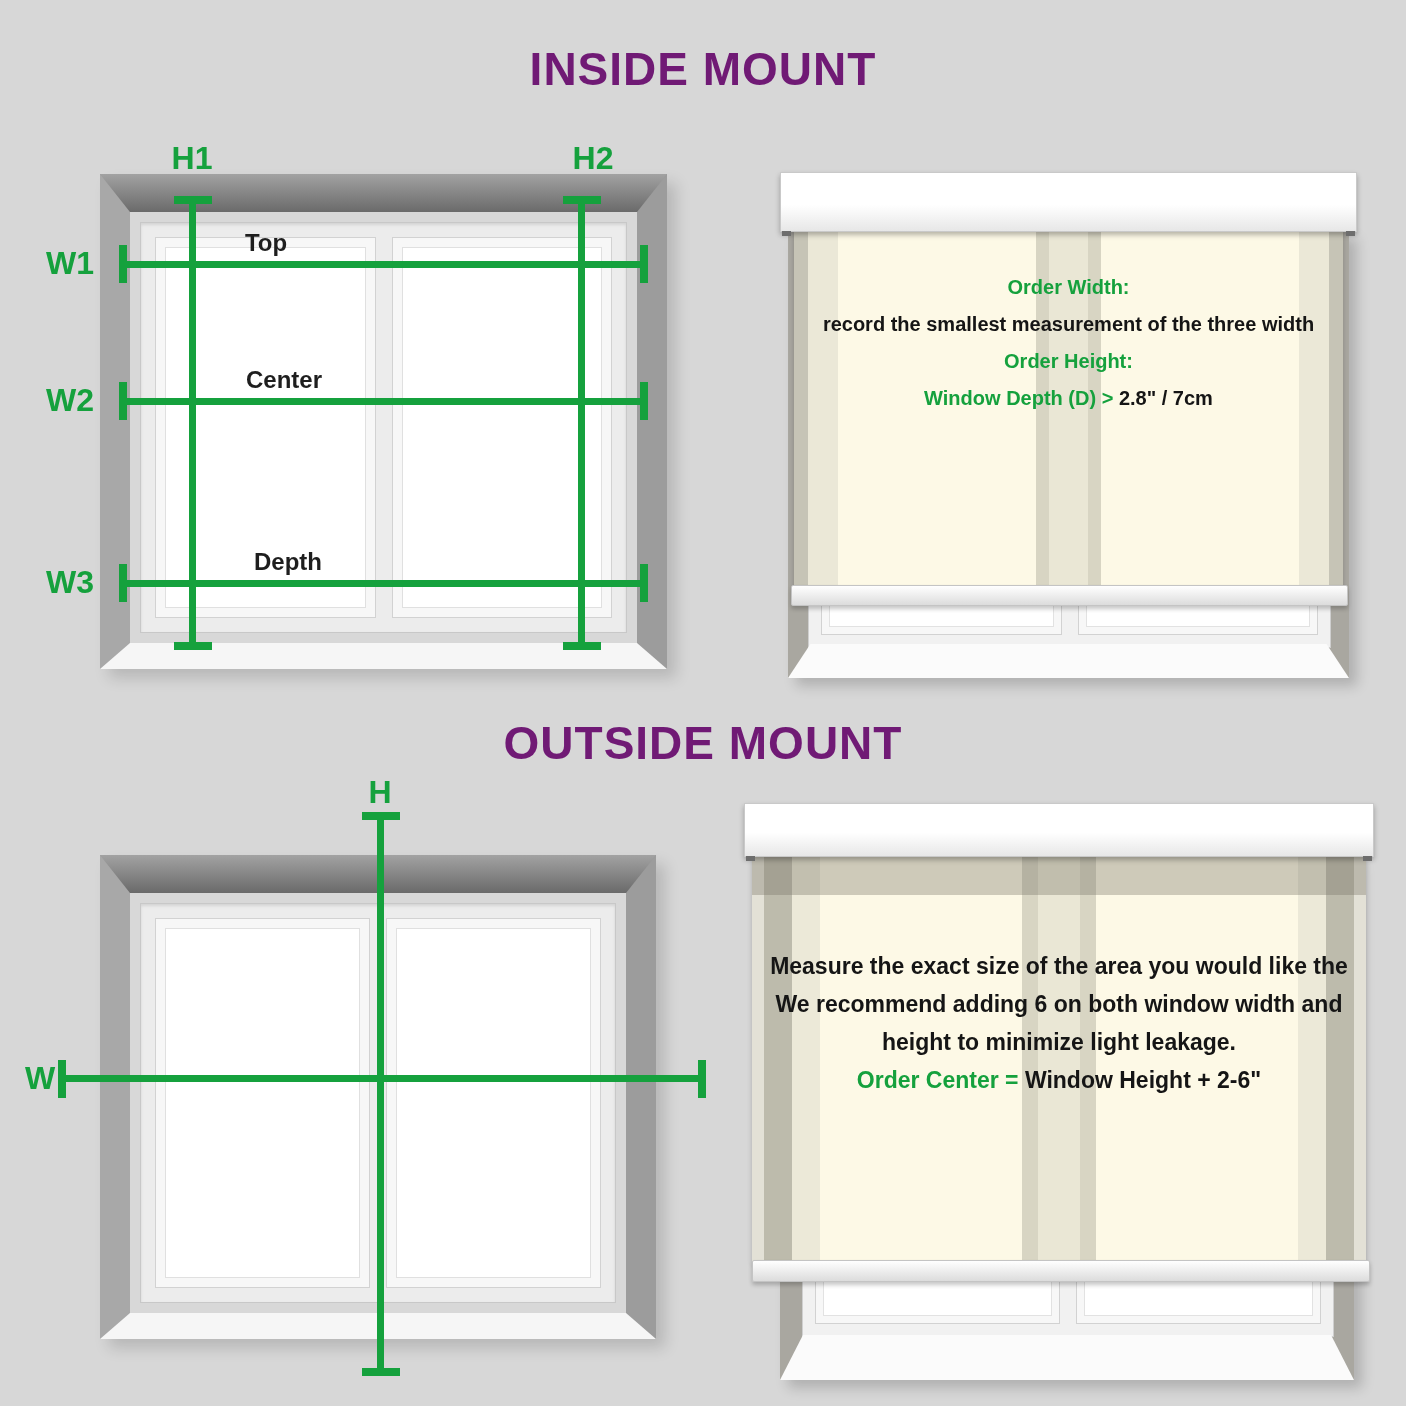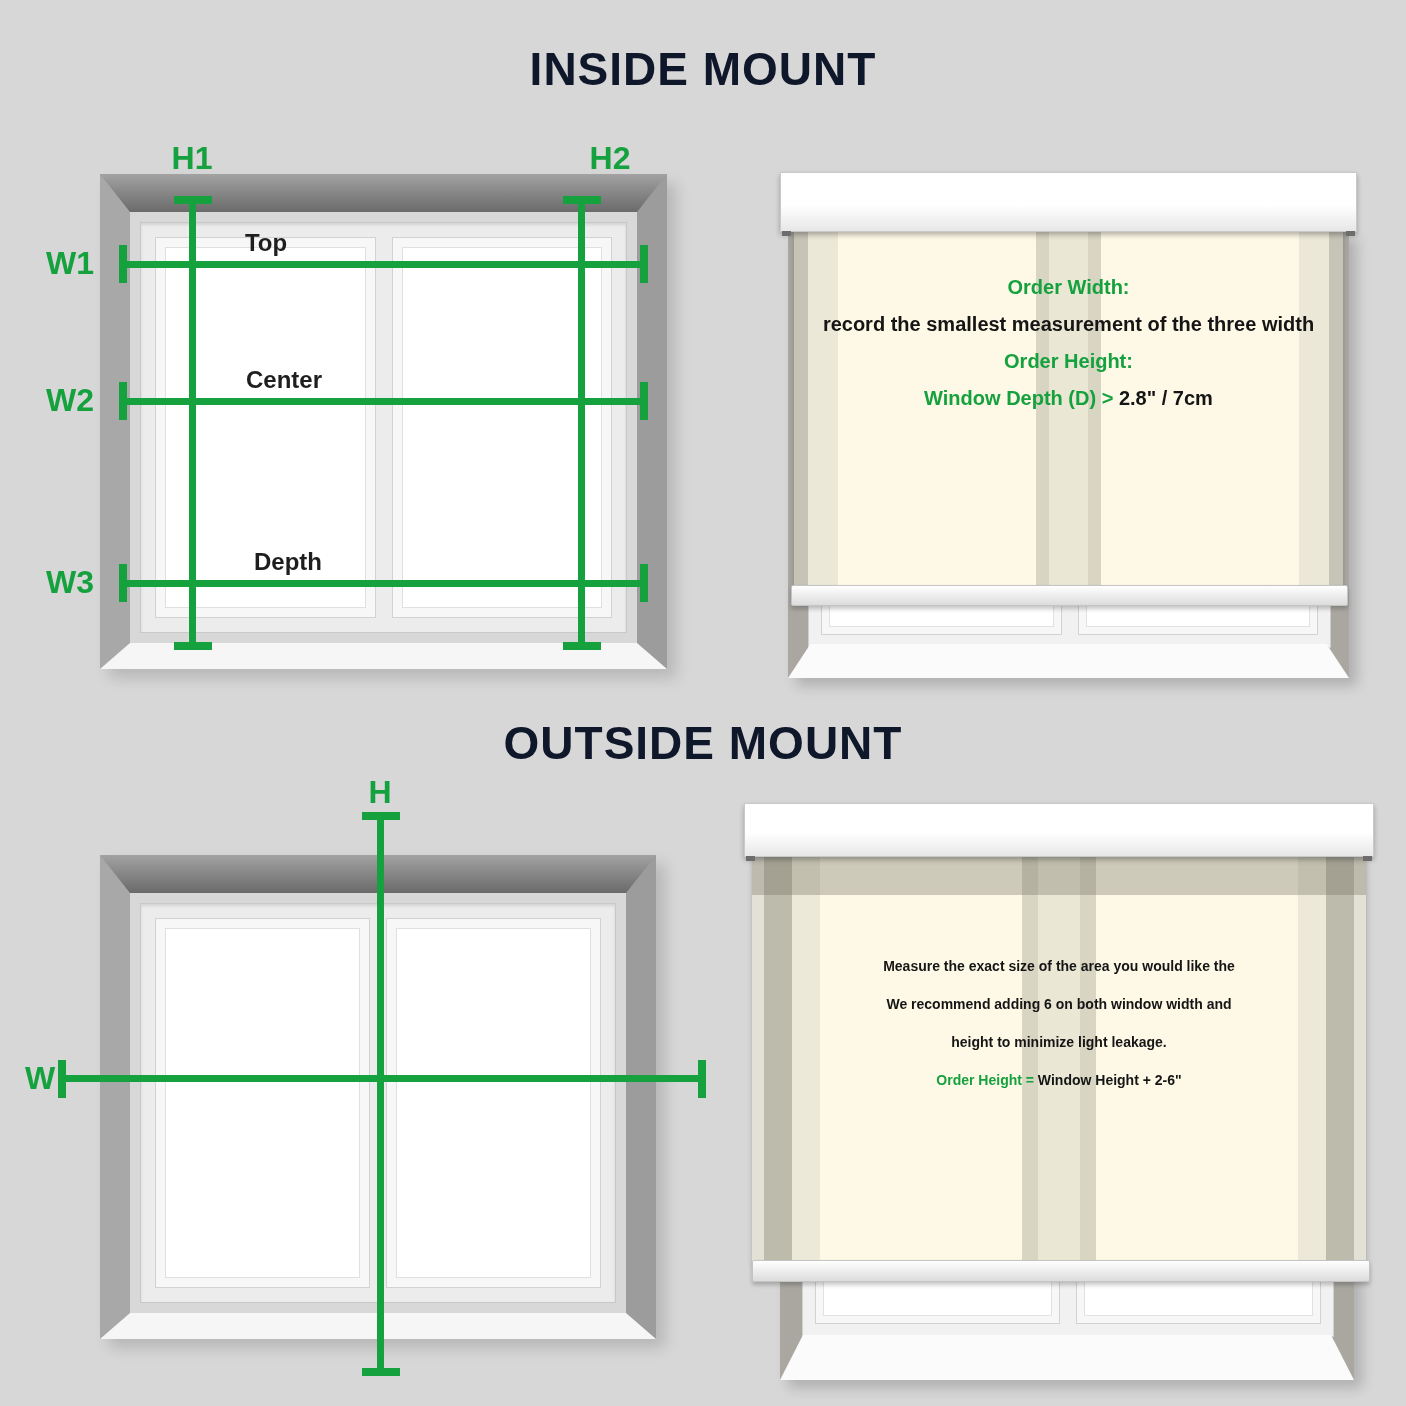--- a/index.html
+++ b/index.html
@@ -3,21 +3,21 @@
 <meta charset="utf-8">
 <style>
   html,body{margin:0;padding:0;}
   .canvas{
     position:relative;width:1406px;height:1406px;background:#d7d7d7;
     font-family:"Liberation Sans", sans-serif;overflow:hidden;
   }
   
   .sec-title{
     position:absolute;left:0;width:100%;text-align:center;
-    font-size:46px;font-weight:bold;color:#0f172a;letter-spacing:1px;
+    font-size:46px;font-weight:bold;color:#701a75;letter-spacing:1px;
   }
   
   .win{
     position:absolute;box-sizing:border-box;background:#d8d8d8;
     border-top:38px solid #888888;border-left:30px solid #a8a8a8;
     border-right:30px solid #9c9c9c;border-bottom:26px solid #f6f6f6;
     box-shadow:9px 9px 14px rgba(0,0,0,0.15);
   }
   .win::before{ 
     content:"";position:absolute;left:-30px;right:-30px;top:-38px;height:38px;
@@ -80,21 +80,21 @@
     border:1px solid #c9c9c9;box-shadow:0 3px 5px rgba(0,0,0,0.28);
   }
   .b-headrail::before,.b-headrail::after{
     content:"";position:absolute;bottom:-5px;width:9px;height:5px;background:#6d6d6d;
   }
   .b-headrail::before{left:1px;} .b-headrail::after{right:1px;}
   
   .b-text{position:absolute;text-align:center;font-weight:bold;}
   .b-text .row{white-space:pre;}
   .rows-in .row{height:37px;line-height:37px;font-size:20px;}
-  .rows-out .row{height:38px;line-height:38px;font-size:14px;}
+  .rows-out .row{height:38px;line-height:38px;font-size:23px;}
   .g{color:#15a13d;margin-top:32px;} .k{color:#151515;}
 </style>
 </head>
 <body>
 
 <div class="canvas">
 
   <div class="sec-title" style="top:42px">INSIDE MOUNT</div>
 
   <div class="win" style="left:100px;top:174px;width:567px;height:495px">
@@ -104,21 +104,21 @@
         <div class="pane"></div>
       </div>
     </div>
   </div>
 
   <div class="glabel" style="left:152px;top:138px;width:80px">H1</div>
   <div class="cap" style="left:174px;top:196px;width:38px;height:8px"></div>
   <div class="gl" style="left:189px;top:200px;width:7px;height:448px"></div>
   <div class="cap" style="left:174px;top:642px;width:38px;height:8px"></div>
 
-  <div class="glabel" style="left:570px;top:138px;width:80px">H2</div>
+  <div class="glabel" style="left:553px;top:138px;width:80px">H2</div>
   <div class="cap" style="left:563px;top:196px;width:38px;height:8px"></div>
   <div class="gl" style="left:578px;top:200px;width:7px;height:448px"></div>
   <div class="cap" style="left:563px;top:642px;width:38px;height:8px"></div>
 
   <div class="glabel" style="left:30px;top:243px;width:80px">W1</div>
   <div class="blabel" style="left:186px;top:228px;width:160px">Top</div>
   <div class="cap" style="left:119px;top:245px;width:8px;height:38px"></div>
   <div class="gl" style="left:123px;top:261px;width:521px;height:7px"></div>
   <div class="cap" style="left:640px;top:245px;width:8px;height:38px"></div>
 
@@ -185,17 +185,17 @@
     </div>
     <div class="b-sill" style="left:36px;top:540px;width:574px;height:45px"></div>
     <div class="b-shade shade-out" style="left:8px;top:60px;width:614px;height:407px"></div>
     <div class="b-shade-topband" style="left:8px;top:60px;width:614px;height:40px"></div>
     <div class="b-bar" style="left:8px;top:465px;width:616px;height:20px"></div>
     <div class="b-headrail" style="left:0;top:8px;width:628px;height:52px"></div>
     <div class="b-text rows-out" style="left:25px;top:152px;width:580px">
       <div class="row"><span class="k">Measure the exact size of the area you would like the</span></div>
       <div class="row"><span class="k">We recommend adding 6 on both window width and</span></div>
       <div class="row"><span class="k">height to minimize light leakage.</span></div>
-      <div class="row"><span class="g">Order Height = </span><span class="k">Window Height + 2-6"</span></div>
+      <div class="row"><span class="g">Order Center = </span><span class="k">Window Height + 2-6"</span></div>
     </div>
   </div>
 
 </div>
 
 </body></html>

